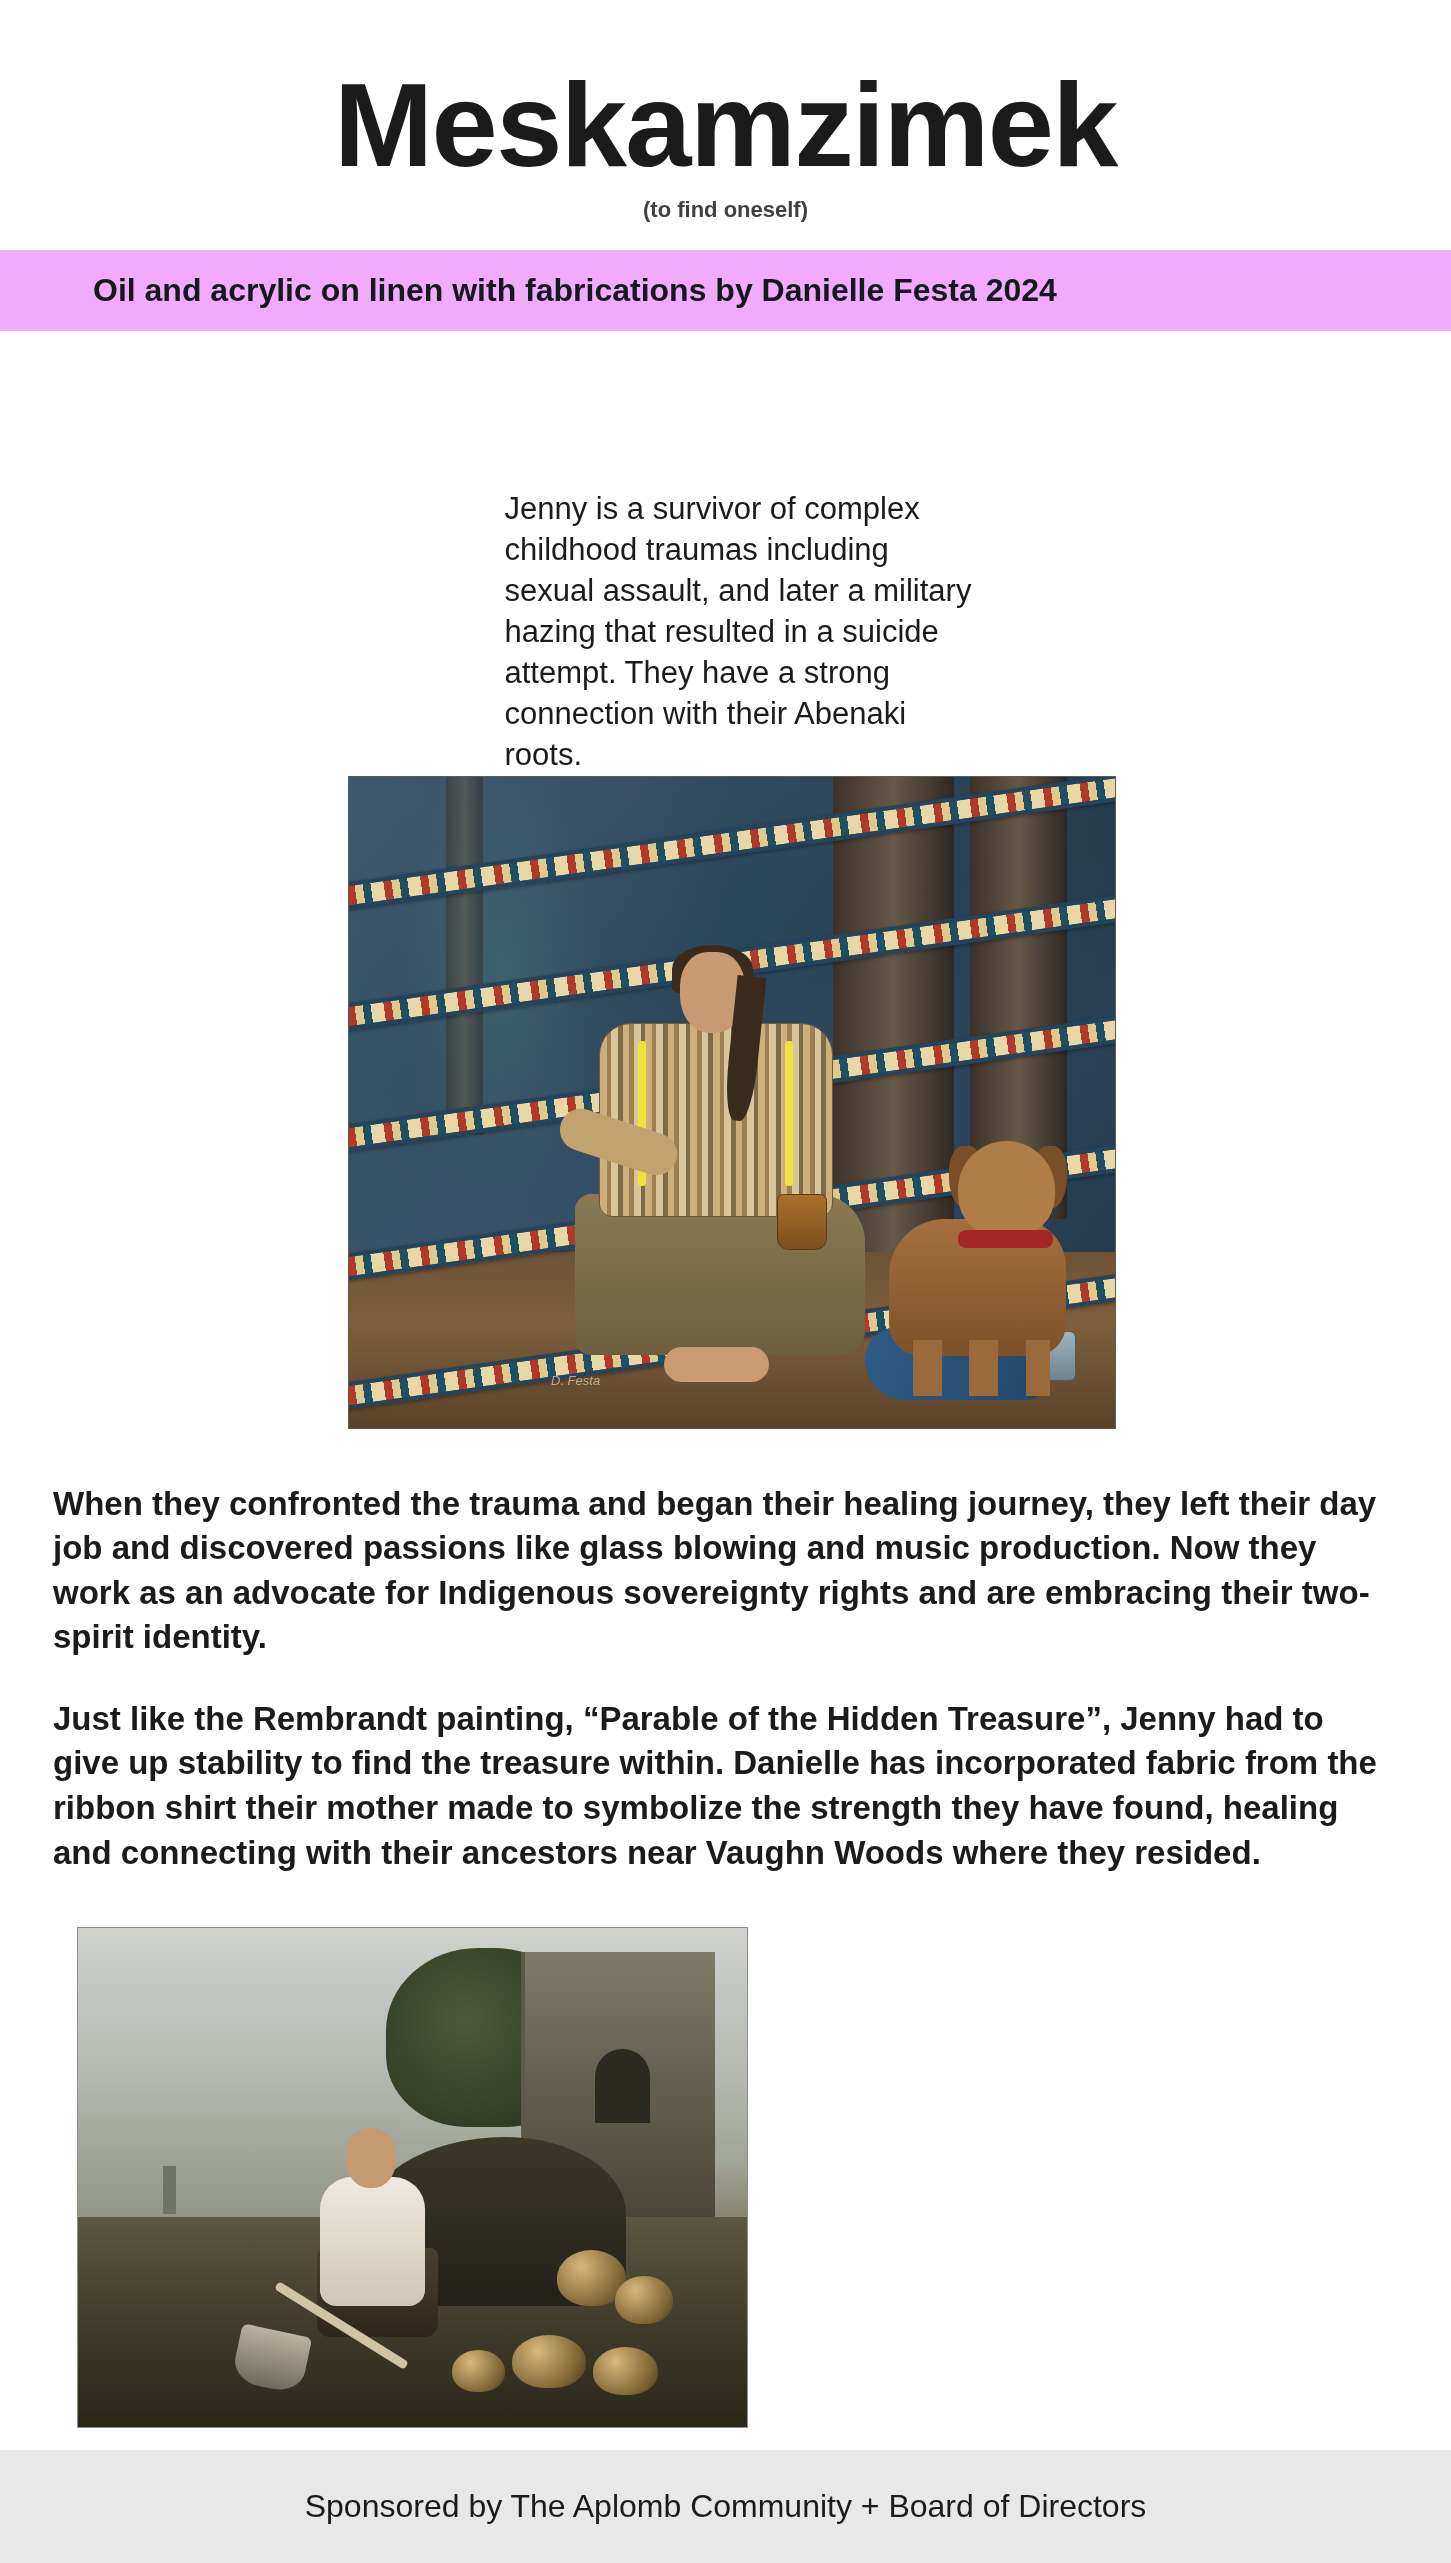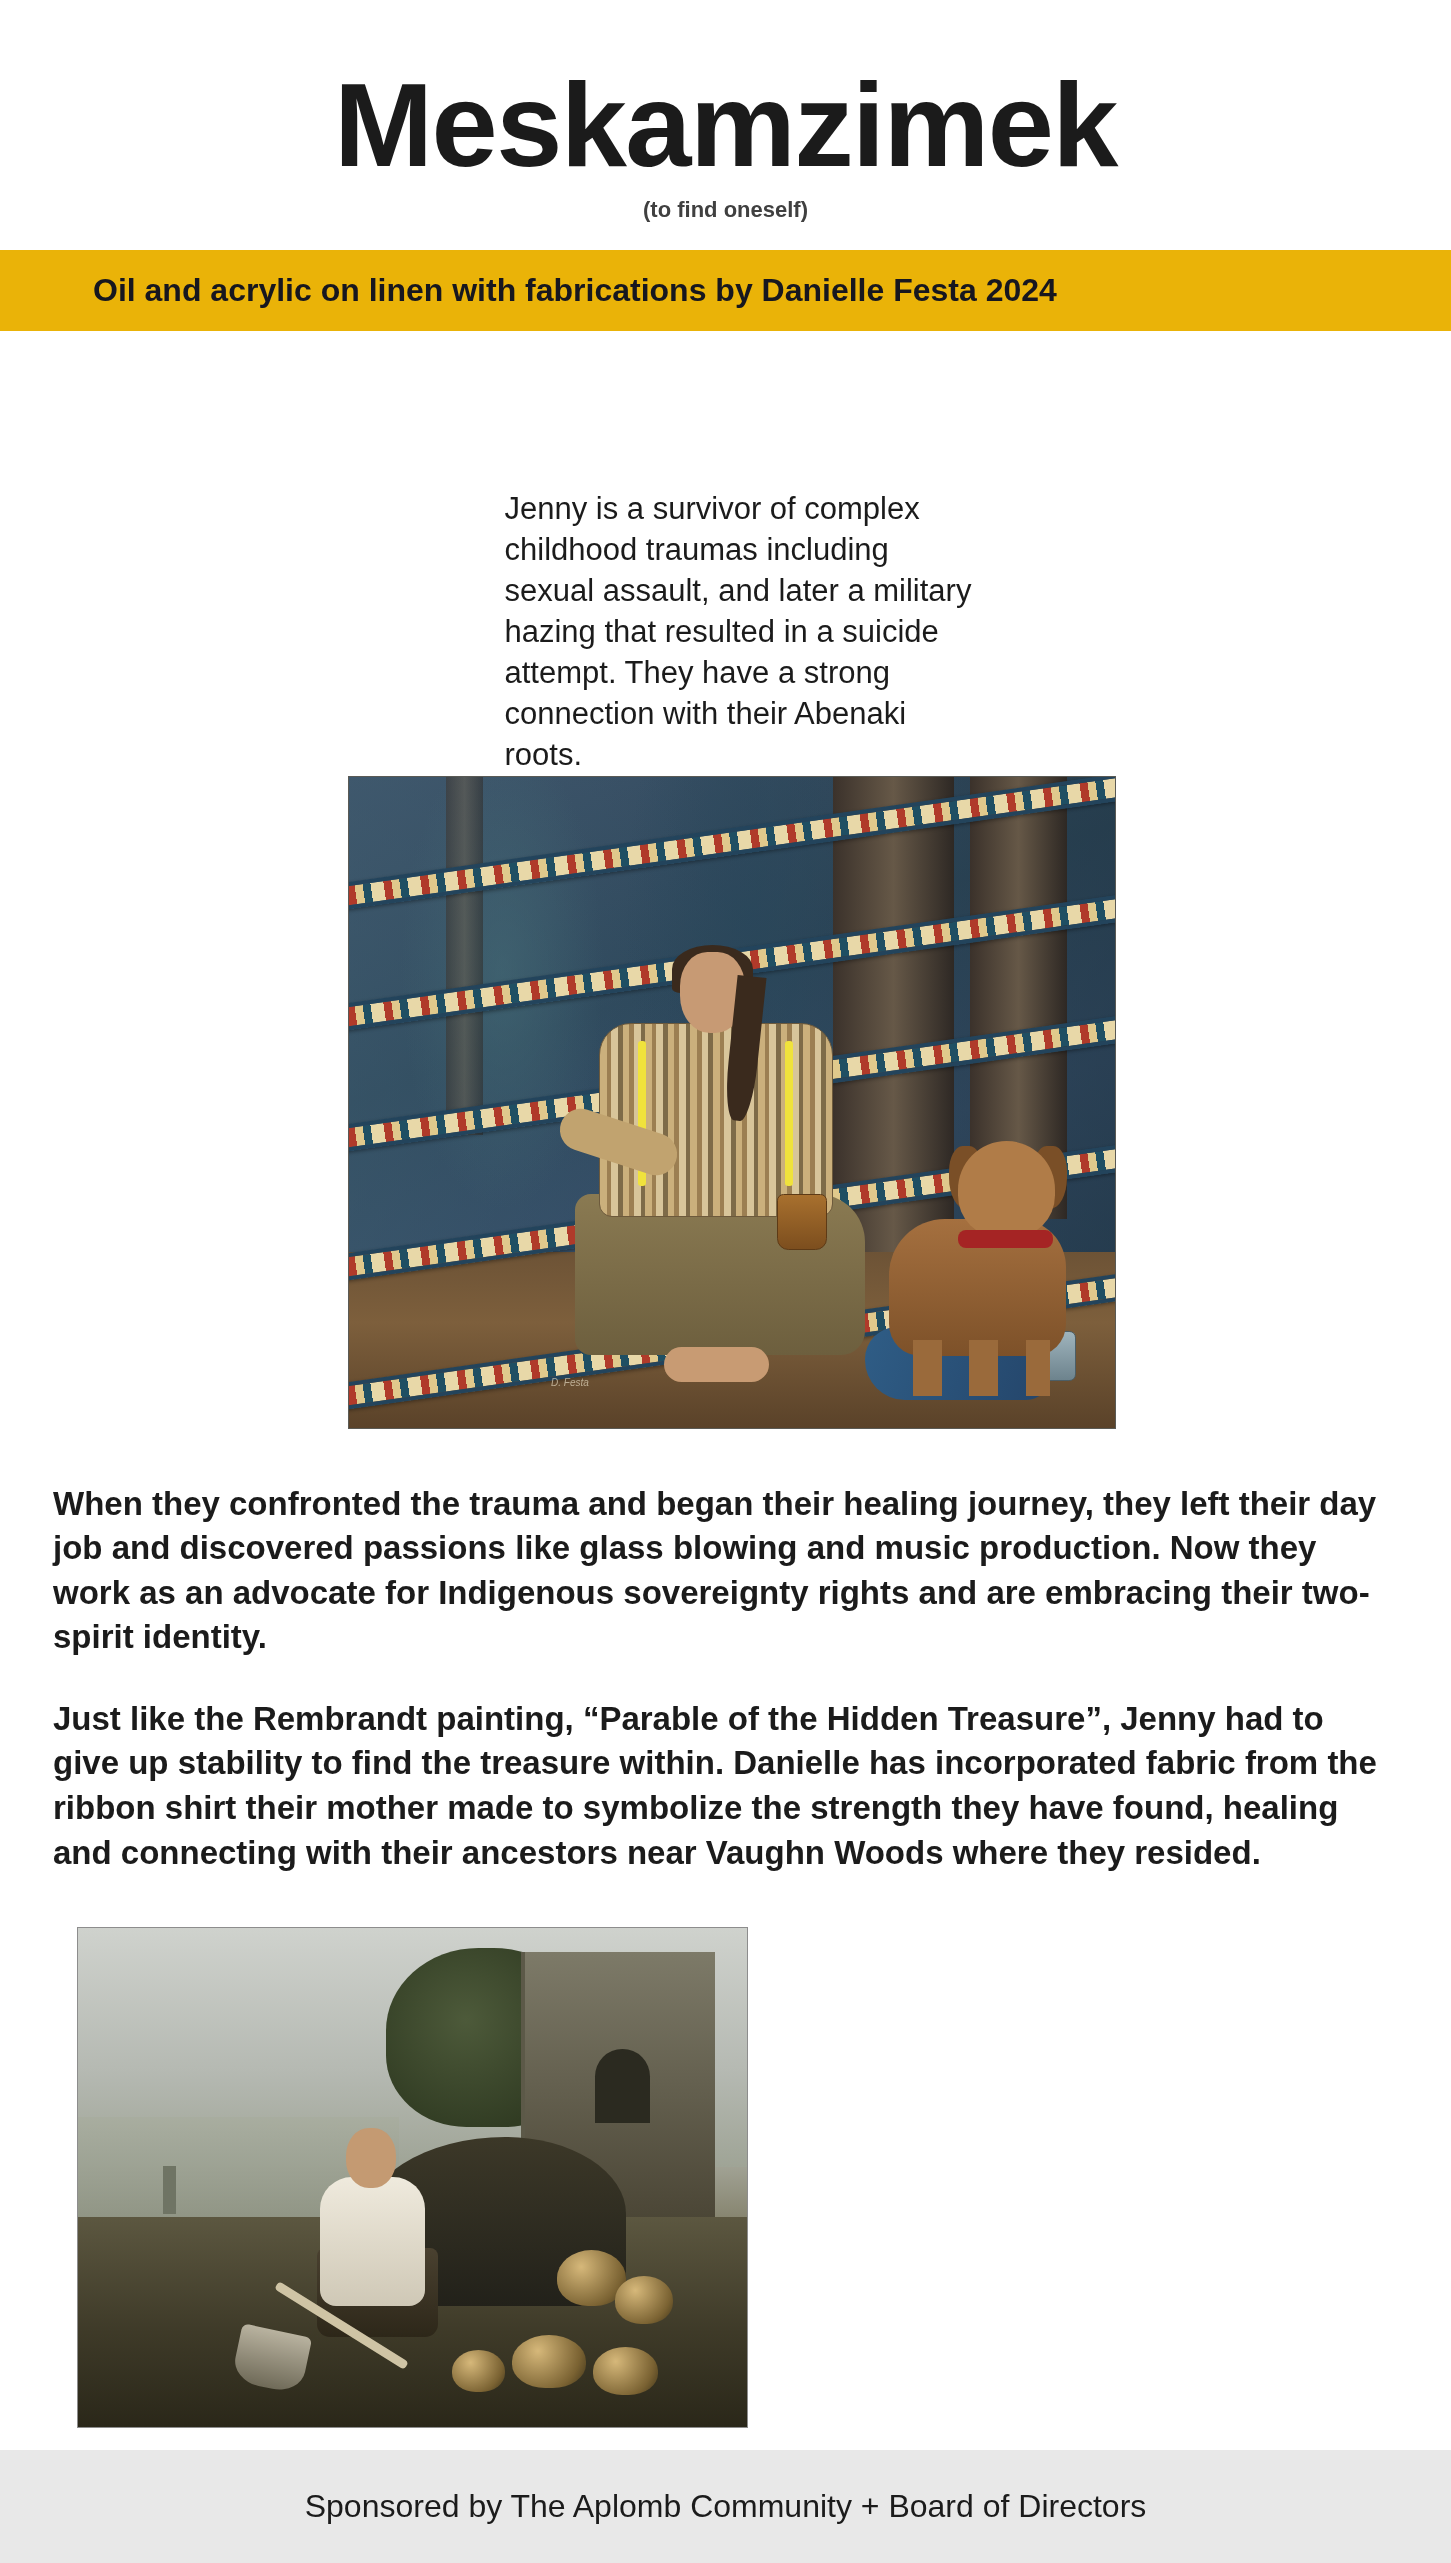--- a/index.html
+++ b/index.html
@@ -33,21 +33,21 @@
   .subtitle {
     font-size: 22px;
     font-weight: 700;
     color: #404040;
     margin-top: 13px;
   }
 
   
   .medium-banner {
     margin-top: 27.4px;
-    background: #eab308;
+    background: #f0abfc;
     height: 81px;
     display: flex;
     align-items: center;
     padding-left: 93px;
   }
   .medium-banner-text {
     font-size: 32px;
     font-weight: 600;
     color: #17171f;
   }
@@ -220,21 +220,21 @@
     background: linear-gradient(110deg,#2f5d86,#24456a);
   }
   .p-mug {
     position: absolute; left: 677px; bottom: 47px;
     width: 50px; height: 50px; border-radius: 6.5px;
     background: linear-gradient(180deg,#9fb4bd,#6d838d);
     border: 1.6px solid #4c5e66;
   }
   .p-sig {
     position: absolute; left: 202px; bottom: 40px;
-    font-size: 10px; color: #d9cdb4; font-style: italic; opacity:.75;
+    font-size: 13px; color: #d9cdb4; font-style: italic; opacity:.75;
   }
 
   
   .body-copy {
     padding: 53px 58px 0 53px;
     font-weight: bold;
   }
   .body-para {
     font-size: 33px;
     line-height: 1.35;

